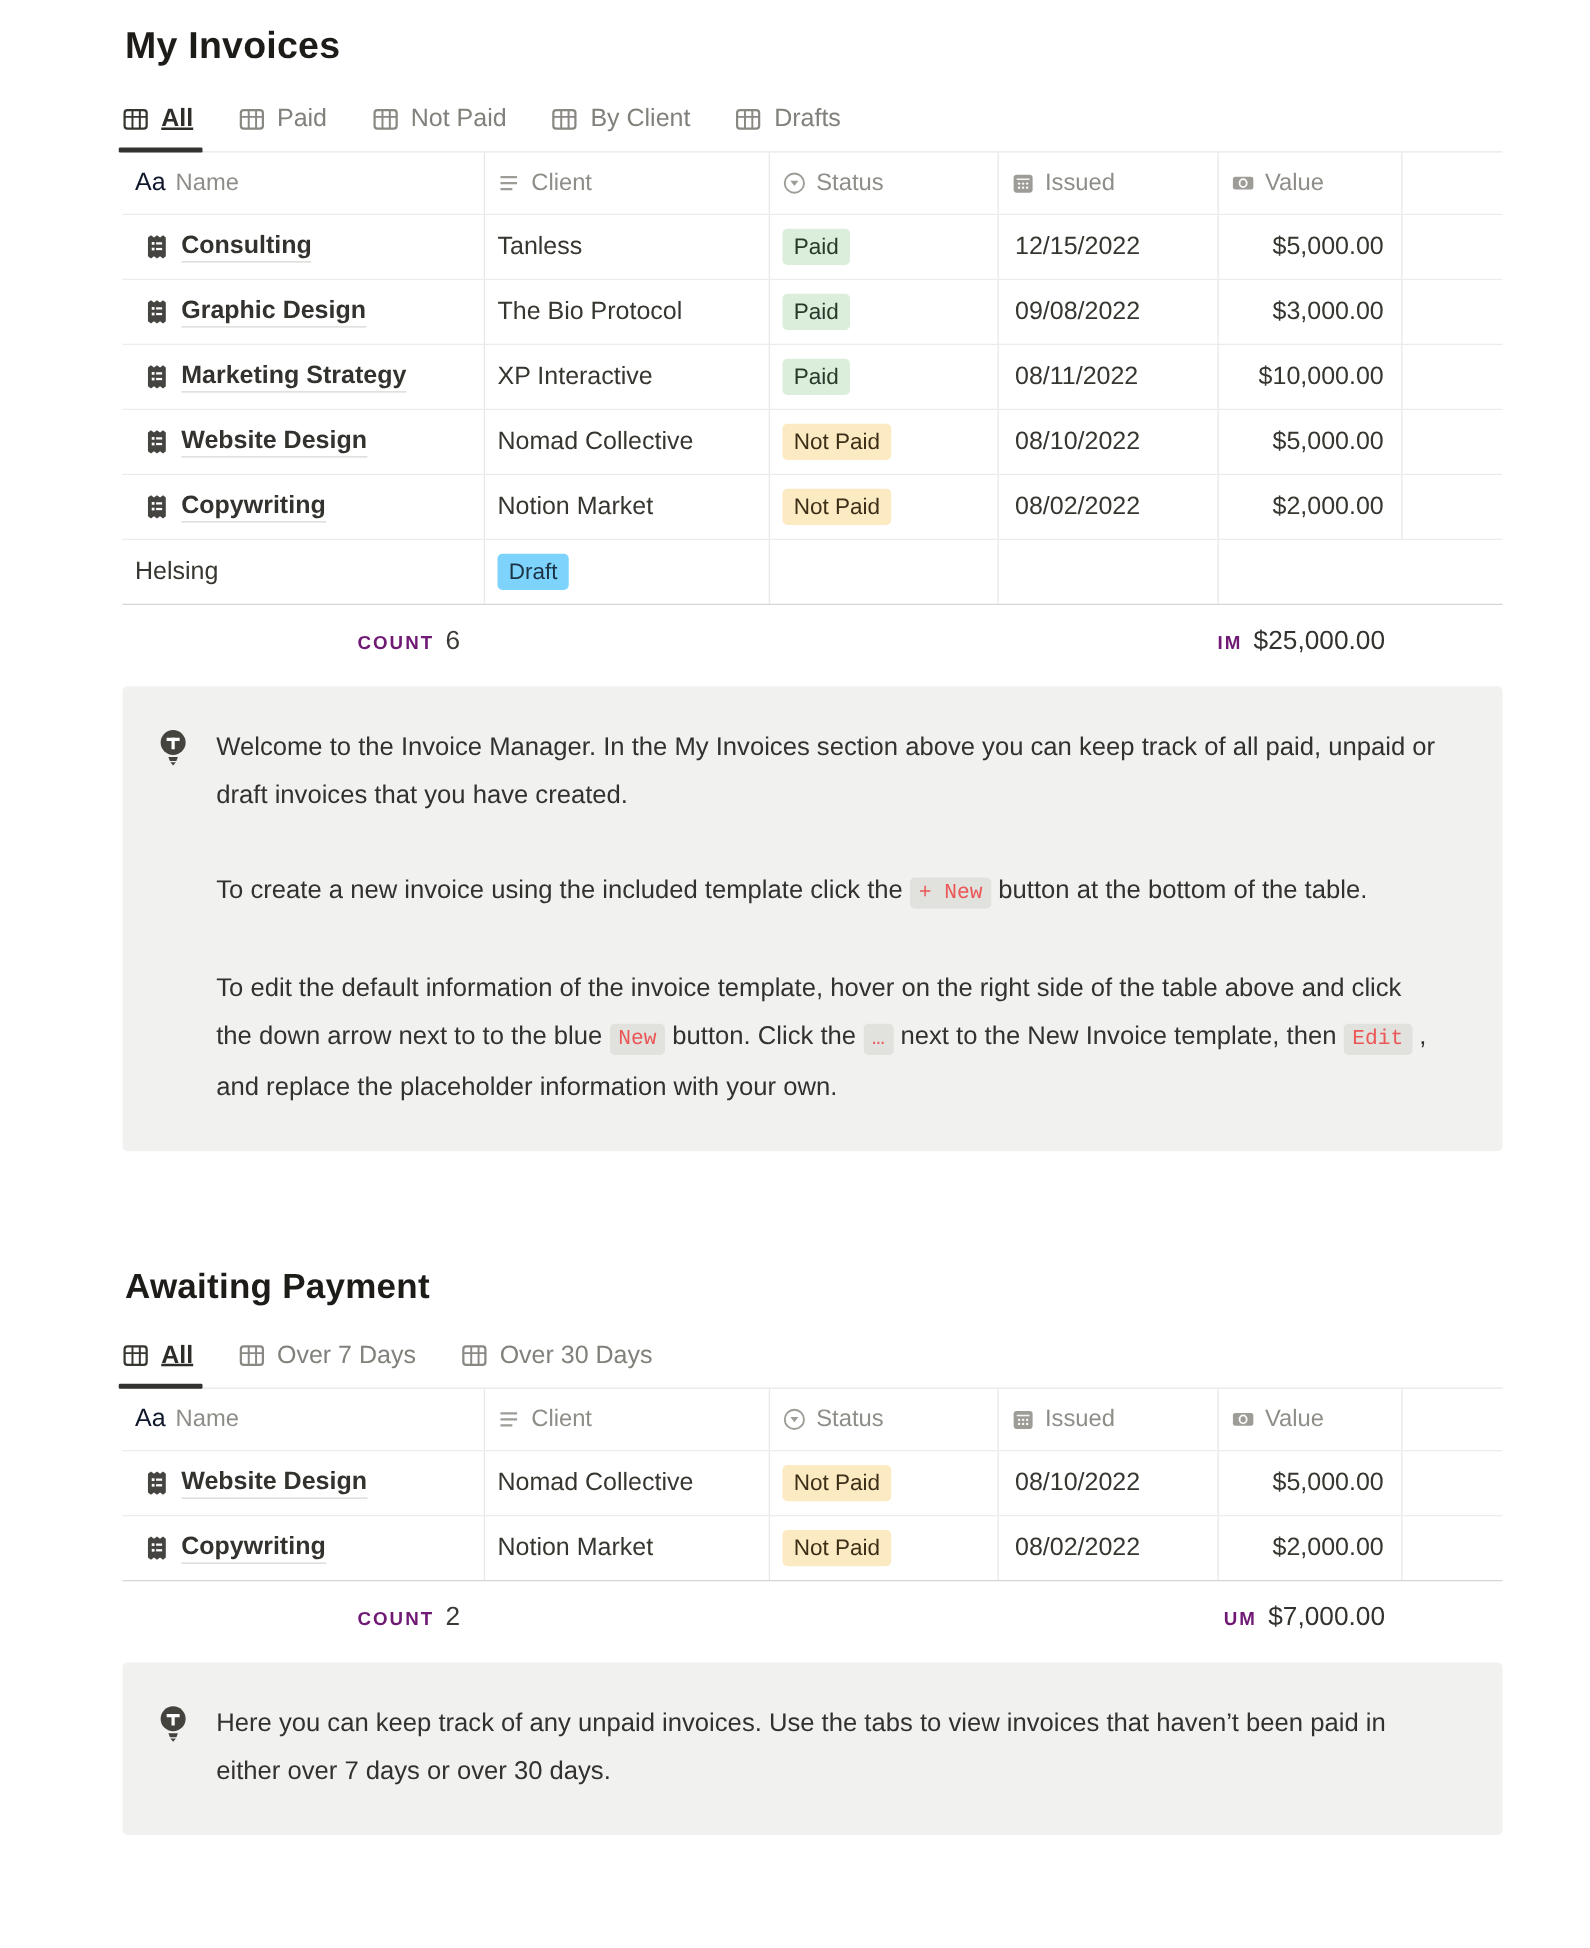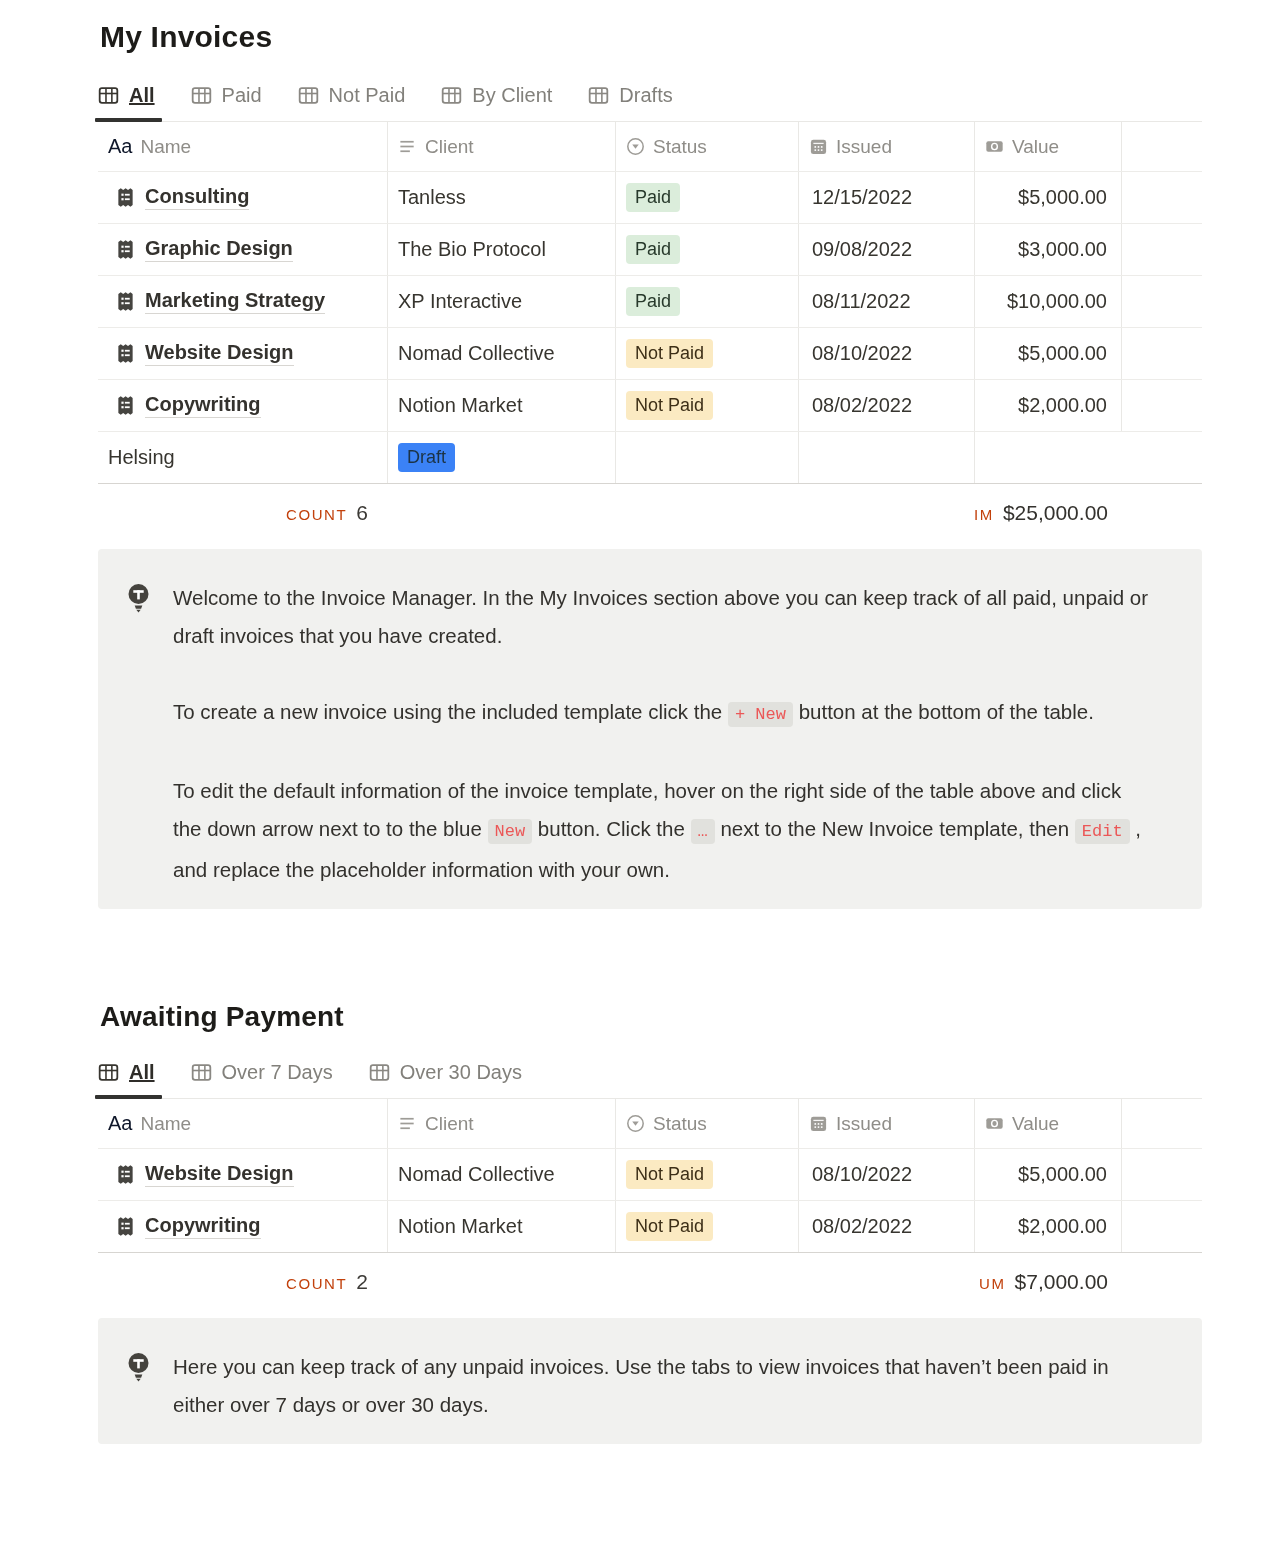--- a/index.html
+++ b/index.html
@@ -65,41 +65,41 @@
   }
   .cell.value-cell { justify-content: flex-end; padding-right: 14px; }
   .cell.date-cell { padding-left: 13px; }
 
   .badge {
     font-size: 18px; line-height: 1.25; padding: 3px 9px;
     border-radius: 4px; white-space: nowrap; color: #32302b;
   }
   .badge.paid    { background: #dbeddb; color: #27392b; }
   .badge.notpaid { background: #fbeac2; color: #3d2f17; }
-  .badge.draft   { background: #3b82f6; color: #1c3345; }
+  .badge.draft   { background: #7dd3fc; color: #1c3345; }
 
   
   .tfooter {
     display: grid;
     grid-template-columns: 290px 228px 183px 176px 147px 108px;
     height: 57px; align-items: center;
   }
   .agg { display: flex; align-items: baseline; gap: 9px; }
   .agg-count { grid-column: 1 / 2; justify-self: end; padding-right: 20px; cursor: pointer; }
   .agg-sum   { grid-column: 4 / 6; justify-self: end; padding-right: 14px; cursor: pointer; }
   .agg-label {
-    font-size: 15px; letter-spacing: 1.6px; color: #c2410c; font-weight: 400;
+    font-size: 15px; letter-spacing: 1.6px; color: #701a75; font-weight: 700;
   }
   .agg-value { font-size: 21px; color: #3c3a36; }
   .agg-sum .agg-value { font-weight: 500; color: #34322e; }
 
   
   .callout {
     background: #f1f1ef; border-radius: 4px; margin-top: 8px;
-    padding: 30px 50px 20px 28px;
+    padding: 30px 50px 32px 28px;
     display: flex; gap: 22px; justify-content: center;
   }
   .callout .bulb { width: 25px; height: 32px; flex: none; margin-top: 4px; color: #45433e; }
   .callout-body { font-size: 20.5px; line-height: 38px; color: #33312d; }
   .callout-body p { margin: 0; }
   .callout-body p + p { margin-top: 38px; }
   code.inline-code {
     font-family: "Liberation Mono", "DejaVu Sans Mono", monospace;
     font-size: 17px; color: #eb5757;
     background: rgba(135,131,120,0.15);

